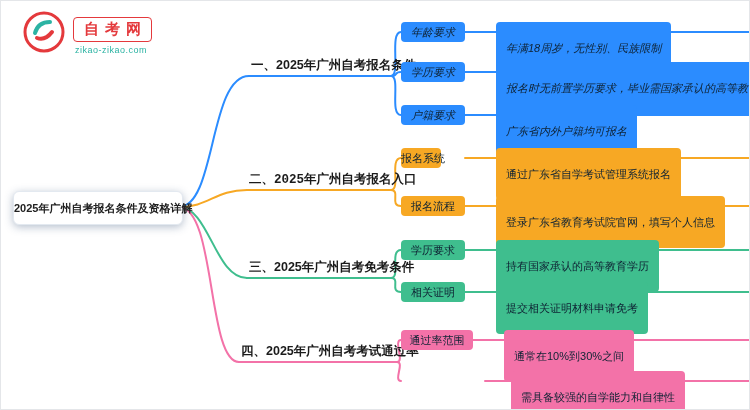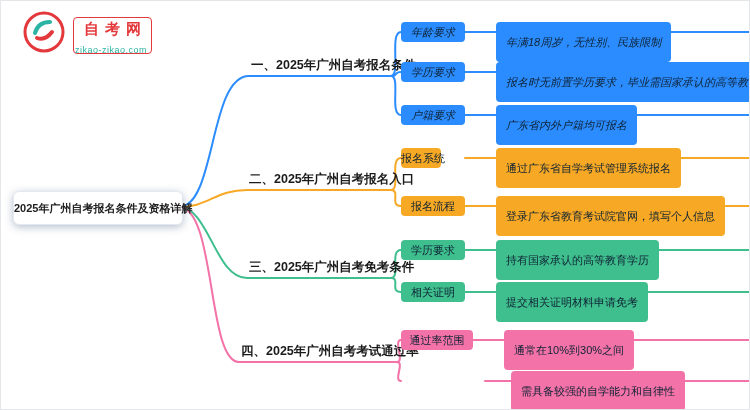--- a/index.html
+++ b/index.html
@@ -10,21 +10,21 @@
     font-family:"Liberation Sans","DejaVu Sans",sans-serif;
   }
   .lines{position:absolute;left:0;top:0;z-index:1;}
   
   .logo{position:absolute;left:14px;top:8px;z-index:3;}
   .logo-icon{position:absolute;left:8px;top:2px;width:42px;height:42px;}
   .logo-title{
     position:absolute;left:58px;top:8px;
     color:#e4393c;border:1.5px solid #e4393c;border-radius:4px;
     font-size:15px;font-weight:bold;letter-spacing:6px;
-    padding:2px 4px 14px 10px;white-space:nowrap;
+    padding:2px 4px 2px 10px;white-space:nowrap;
   }
   .logo-domain{
     position:absolute;left:60px;top:36px;
     color:#2bb3a3;font-size:9px;letter-spacing:.5px;white-space:nowrap;
   }
   
   .root{
     position:absolute;left:12px;top:190px;width:168px;height:32px;
     line-height:32px;text-align:center;background:#fff;border:1px solid #e3e9f0;
     border-radius:6px;box-shadow:0 2px 8px rgba(40,70,110,.35);
@@ -35,21 +35,21 @@
     position:absolute;font-size:12.5px;font-weight:600;color:#1b1b1b;
     white-space:nowrap;z-index:2;
   }
   
   .key{
     position:absolute;height:20px;line-height:20px;text-align:center;
     font-size:11px;color:#0e2233;border-radius:4px;z-index:2;white-space:nowrap;
   }
   .val{
     position:absolute;height:20px;line-height:20px;font-size:11px;color:#0e2233;
-    border-radius:4px;padding:10px 10px;white-space:nowrap;z-index:2;
+    border-radius:4px;padding:16px 10px;white-space:nowrap;z-index:2;
   }
   .bg1{background:#2b8cff;font-style:italic;}
   .bg2{background:#f7a824;}
   .bg3{background:#3fbe8e;}
   .bg4{background:#f372a8;}
 </style>
 </head>
 <body>
 
 <div class="canvas">
@@ -104,21 +104,21 @@
   <div class="root">2025年广州自考报名条件及资格详解</div>
 
   <div class="hdr" style="left:250px;top:56px;">一、2025年广州自考报名条件</div>
   <div class="key bg1" style="left:400px;top:21px;width:64px;">年龄要求</div>
   <div class="val bg1" style="left:495px;top:21px;">年满18周岁，无性别、民族限制</div>
   <div class="key bg1" style="left:400px;top:61px;width:64px;">学历要求</div>
   <div class="val bg1" style="left:495px;top:61px;">报名时无前置学历要求，毕业需国家承认的高等教育学历</div>
   <div class="key bg1" style="left:400px;top:104px;width:64px;">户籍要求</div>
   <div class="val bg1" style="left:495px;top:104px;text-align:center;">广东省内外户籍均可报名</div>
 
-  <div class="hdr" style="left:248px;top:170px;">二、2025年广州自考报名入口</div>
+  <div class="hdr" style="left:248px;top:170px;font-family:Liberation Mono, monospace;">二、2025年广州自考报名入口</div>
   <div class="key bg2" style="left:400px;top:147px;width:40px;">报名系统</div>
   <div class="val bg2" style="left:495px;top:147px;">通过广东省自学考试管理系统报名</div>
   <div class="key bg2" style="left:400px;top:195px;width:64px;">报名流程</div>
   <div class="val bg2" style="left:495px;top:195px;">登录广东省教育考试院官网，填写个人信息</div>
 
   <div class="hdr" style="left:248px;top:258px;">三、2025年广州自考免考条件</div>
   <div class="key bg3" style="left:400px;top:239px;width:64px;">学历要求</div>
   <div class="val bg3" style="left:495px;top:239px;">持有国家承认的高等教育学历</div>
   <div class="key bg3" style="left:400px;top:281px;width:64px;">相关证明</div>
   <div class="val bg3" style="left:495px;top:281px;">提交相关证明材料申请免考</div>

